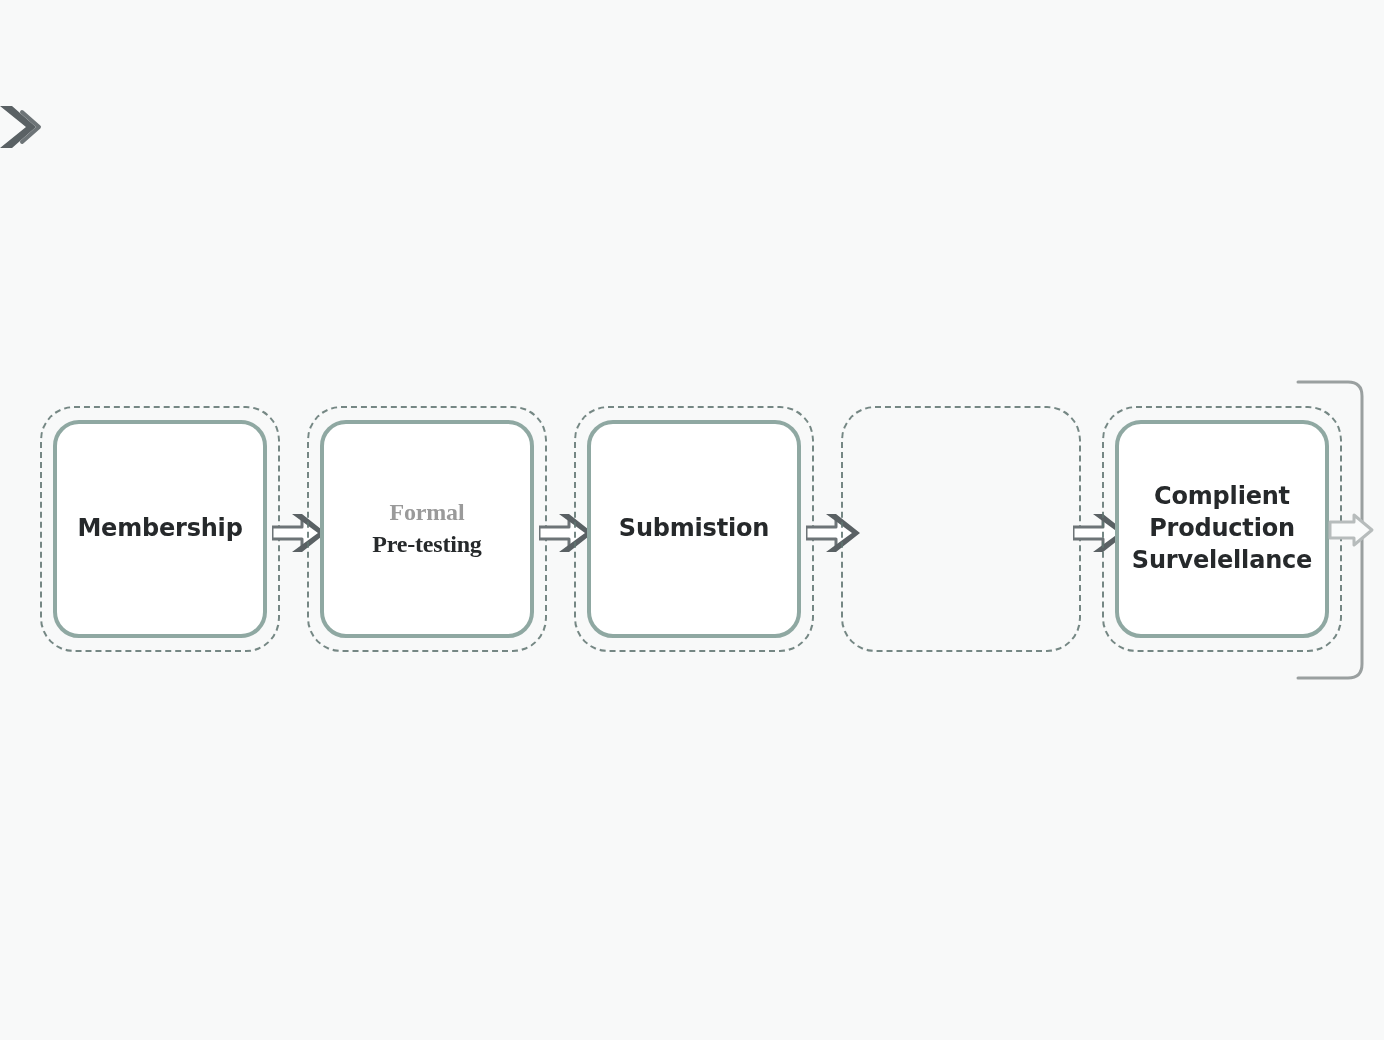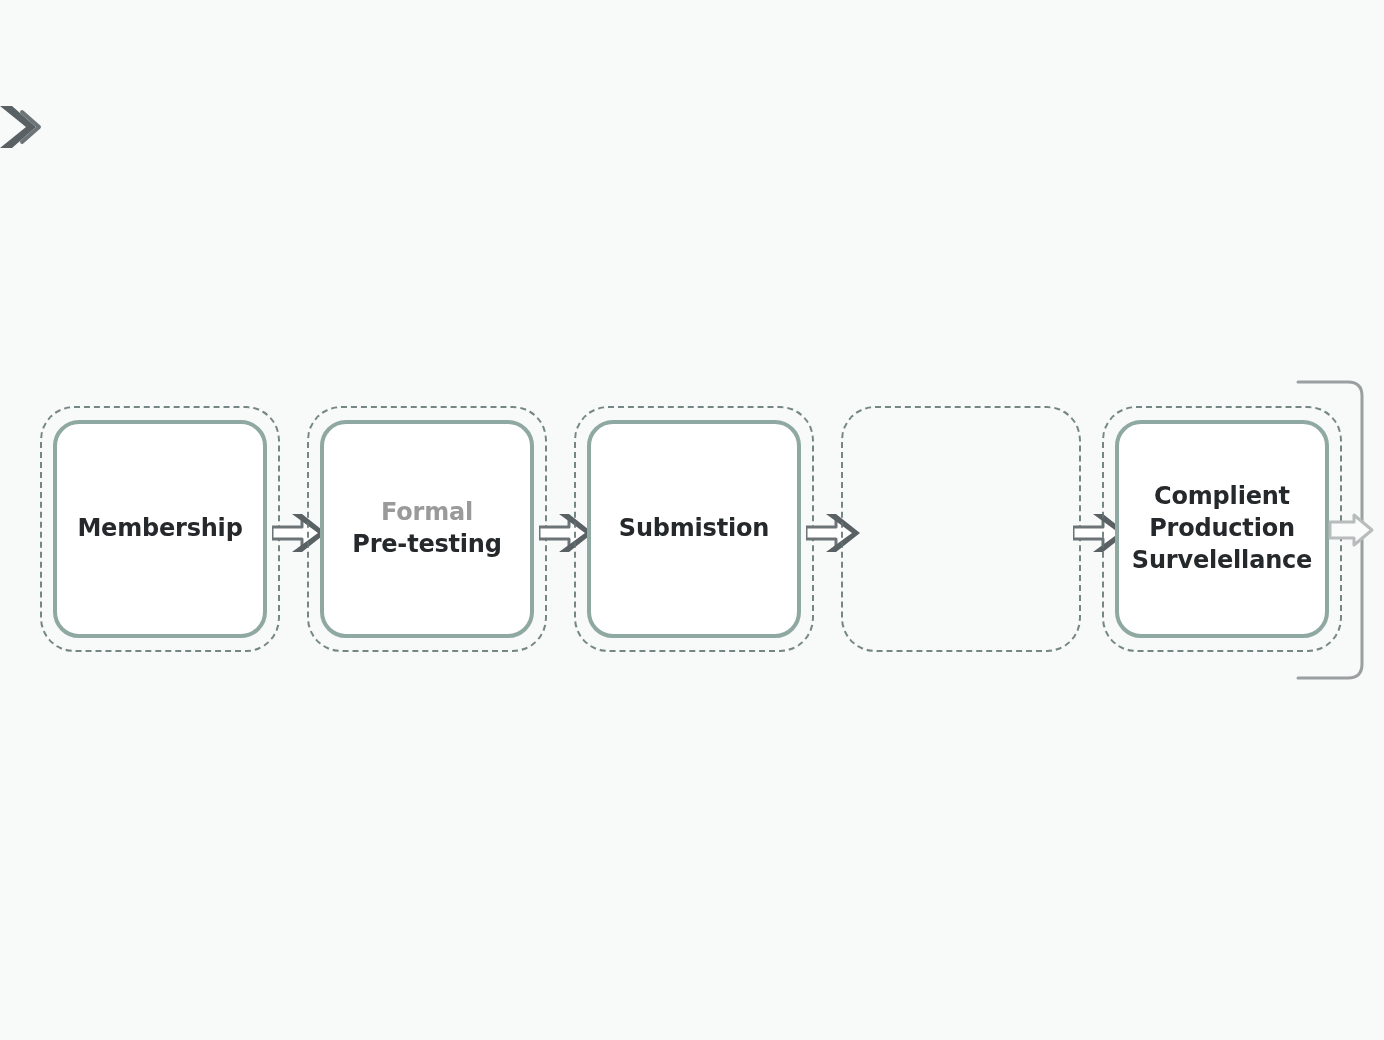--- a/index.html
+++ b/index.html
@@ -131,21 +131,21 @@
       </div>
     </div>
 
     <div class="connector" style="left:272px;">
       <svg width="56" height="46" viewBox="0 0 56 46">
         <path d="M0 17 L30 17 L30 8 L50 23 L30 38 L30 29 L0 29 Z" fill="#ffffff" stroke="#6d7477" stroke-width="3" stroke-linejoin="round"></path>
         <path d="M20 4 L46 23 L20 42 L30 42 L54 23 L30 4 Z" fill="#5a6164"></path>
       </svg>
     </div>
 
-    <div class="node-wrap" style="left:307px;">
+    <div class="node-wrap" style="left:307px;font-family:Liberation Serif, serif;">
       <div class="node-dash"></div>
       <div class="node-box">
         <div class="node-label">
           <div class="muted">Formal</div>
           <div>Pre-testing</div>
         </div>
       </div>
     </div>
 
     <div class="connector" style="left:539px;">

